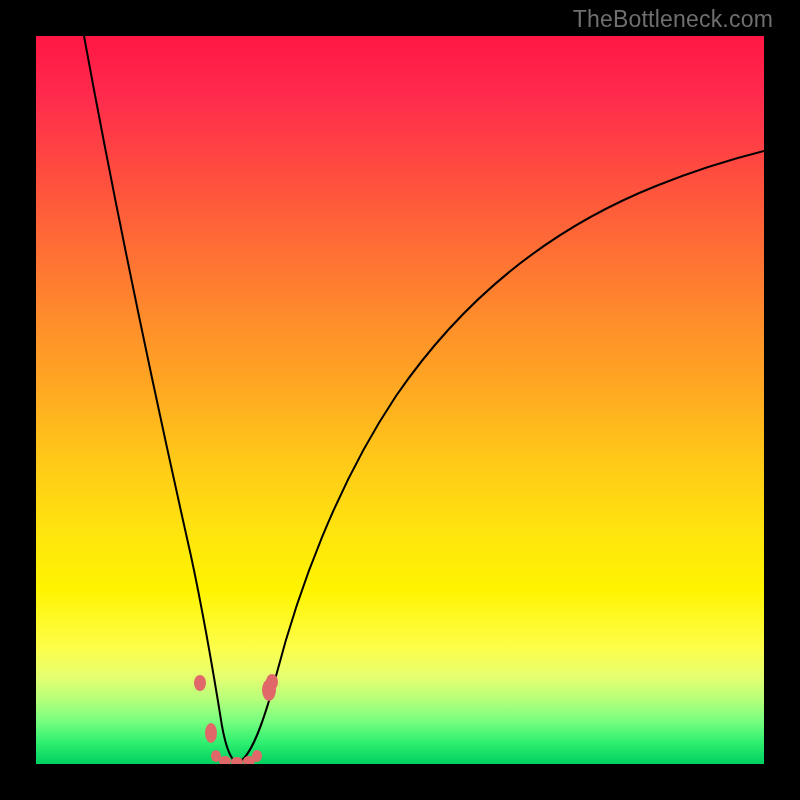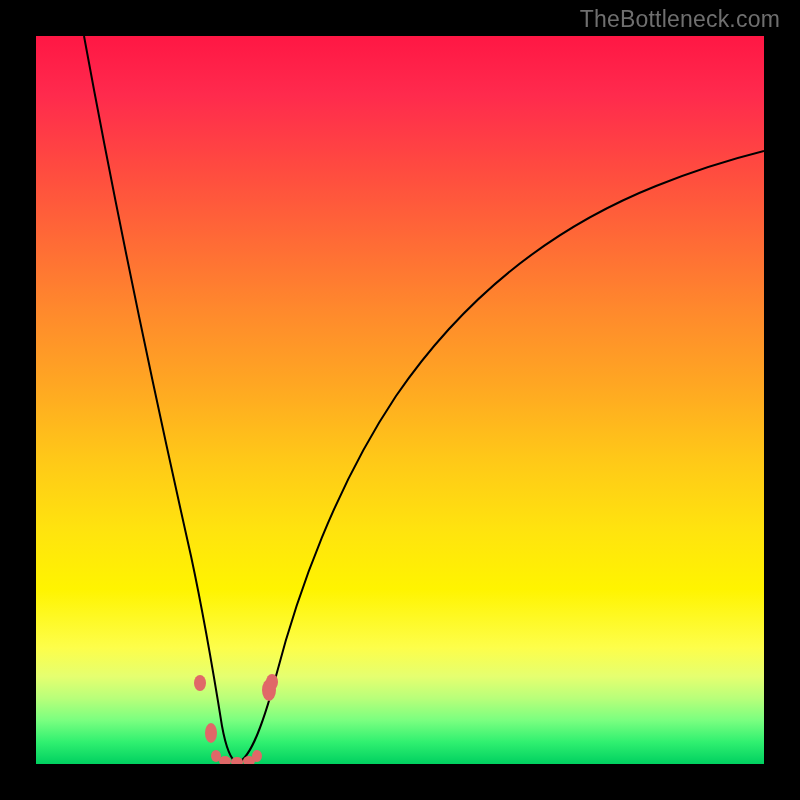--- a/index.html
+++ b/index.html
@@ -30,21 +30,21 @@
       #fdfe4a 84%,
       #e5ff70 88%,
       #b8ff7a 91%,
       #7aff80 94%,
       #30f070 97%,
       #00d060 100%);
   }
   .watermark {
     position: absolute;
     top: 6px;
-    right: 20px;
+    right: 27px;
     color: #6f6f6f;
     font-size: 23px;
     font-weight: 500;
     letter-spacing: 0.2px;
   }
   svg.curve {
     position: absolute;
     left: 0; top: 0;
     width: 728px;
     height: 728px;

